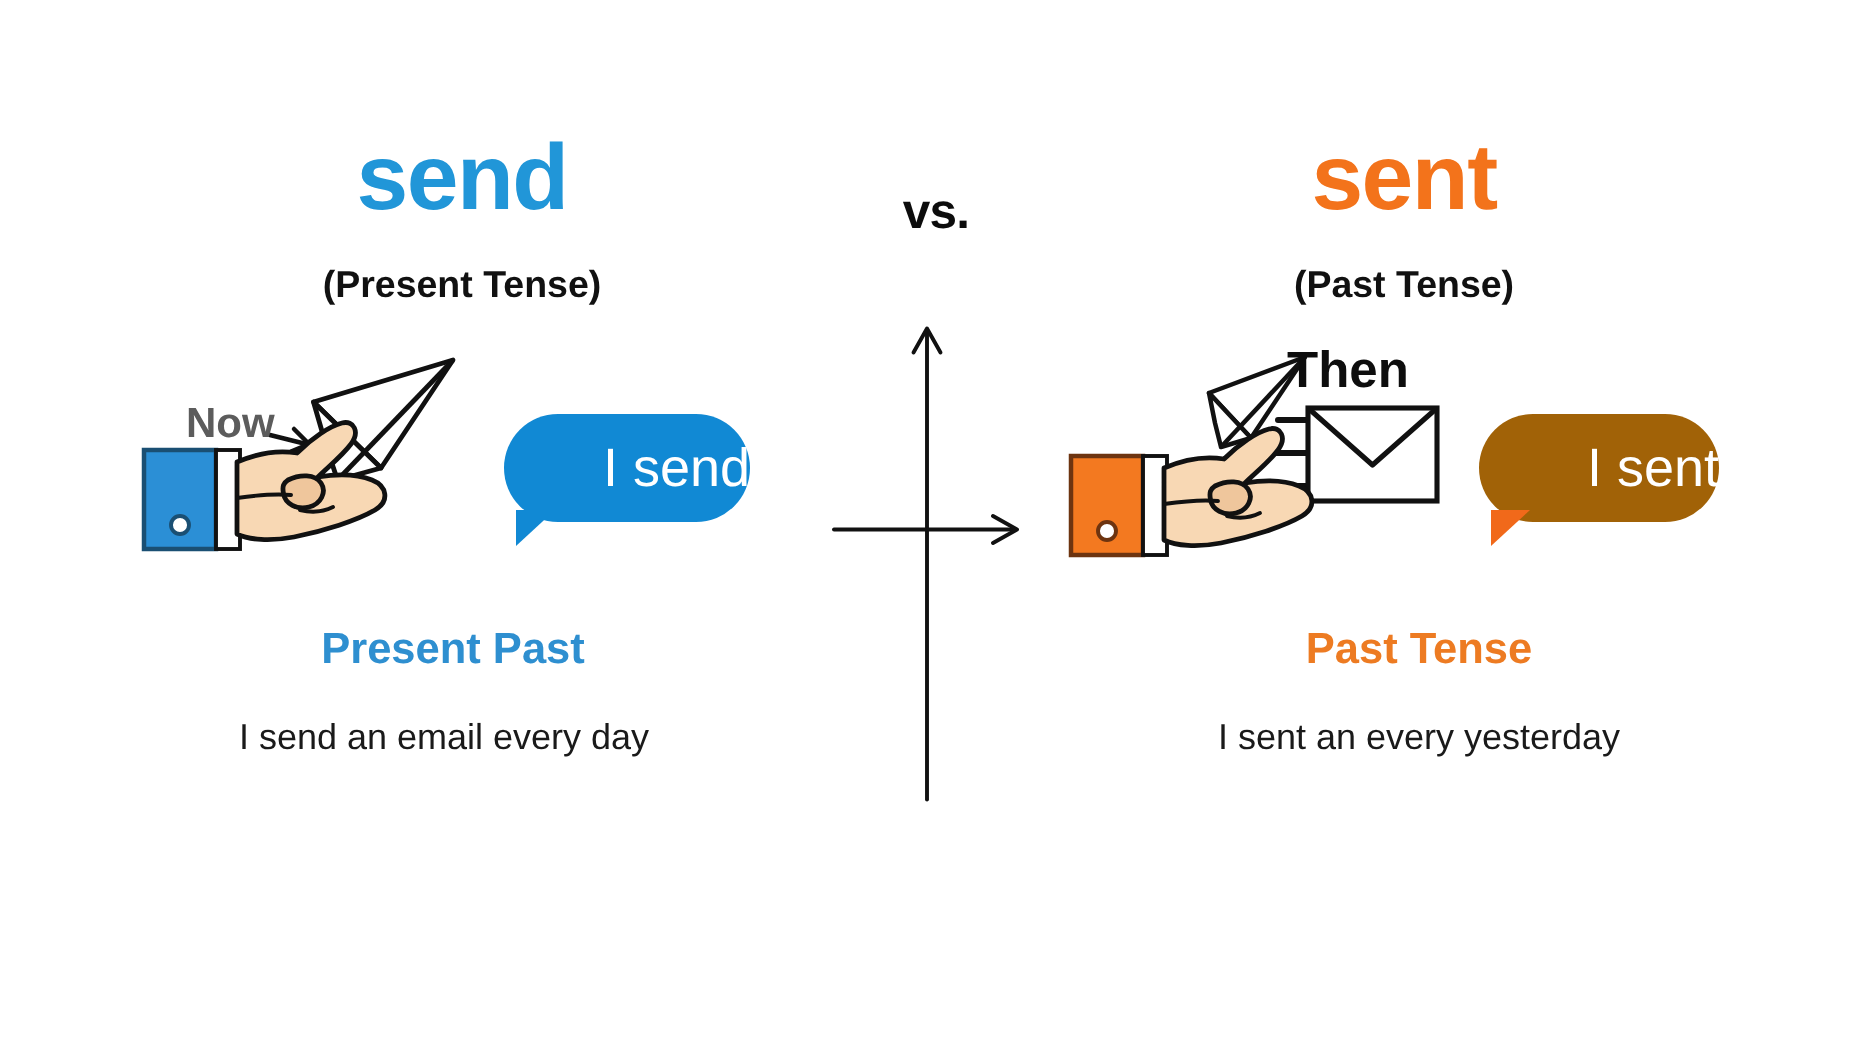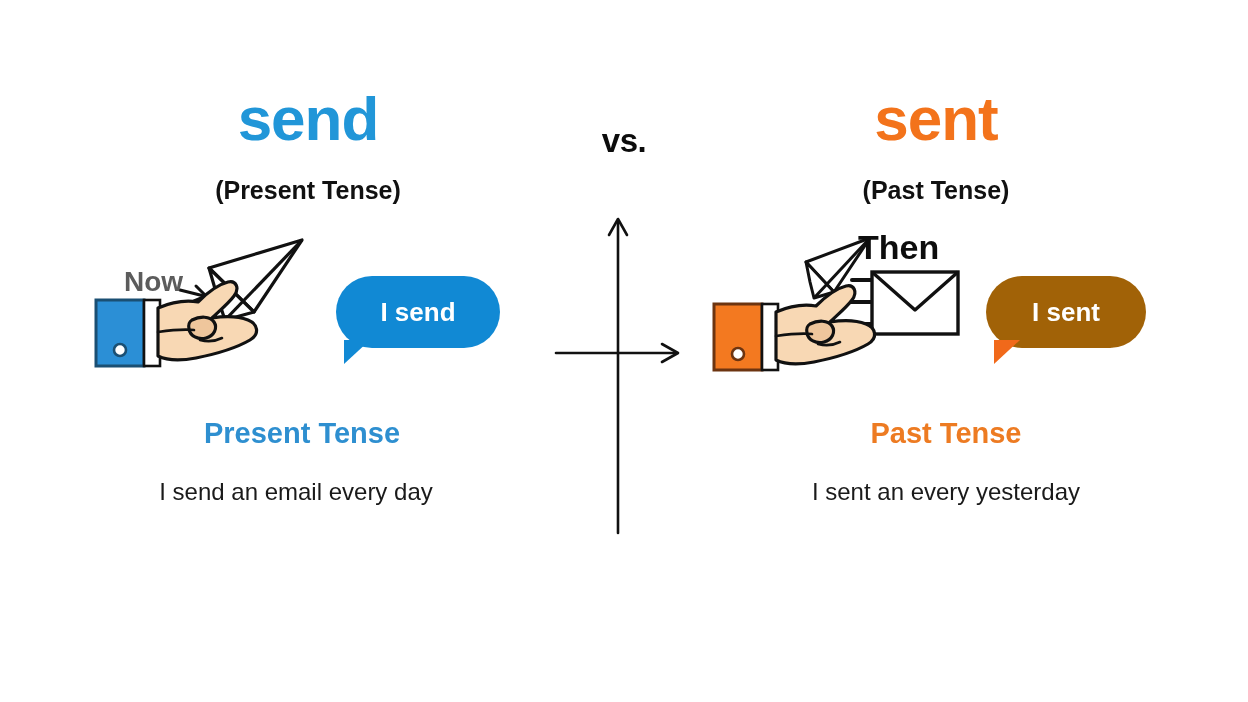--- a/index.html
+++ b/index.html
@@ -89,24 +89,24 @@
   }
   .example-line.left  { left: 66px;  top: 478px; }
   .example-line.right { left: 716px; top: 478px; }
 
   
   .bubble {
     position: absolute;
     border-radius: 38px;
     display: flex;
     align-items: center;
-    justify-content: center;
+    justify-content: flex-end;
     color: #ffffff;
-    font-weight: bold;
-    font-size: 26px;
+    font-weight: normal;
+    font-size: 36px;
   }
   .bubble .tail {
     position: absolute;
     left: 8px;
     bottom: -16px;
     width: 0; height: 0;
     border-style: solid;
   }
   .bubble.blue {
     left: 336px; top: 276px;
@@ -181,21 +181,21 @@
     </svg>
   </div>
 
   <div class="time-word now">Now</div>
 
   <div class="bubble blue">
     <span class="tail"></span>
     <span>I send</span>
   </div>
 
-  <div class="tense-name left">Present Tense</div>
+  <div class="tense-name left">Present Past</div>
   <div class="example-line left">I send an email every day</div>
 
   <div class="vs-label">vs.</div>
 
   <div class="divider">
     <svg viewBox="0 0 140 340" width="140" height="340">
       <g stroke="#111111" stroke-width="2.6" fill="none" stroke-linecap="round">
         <line x1="70" y1="16" x2="70" y2="328"></line>
         <polyline points="61,30 70,14 79,30" stroke-linejoin="round"></polyline>
         <line x1="8" y1="148" x2="128" y2="148"></line>

